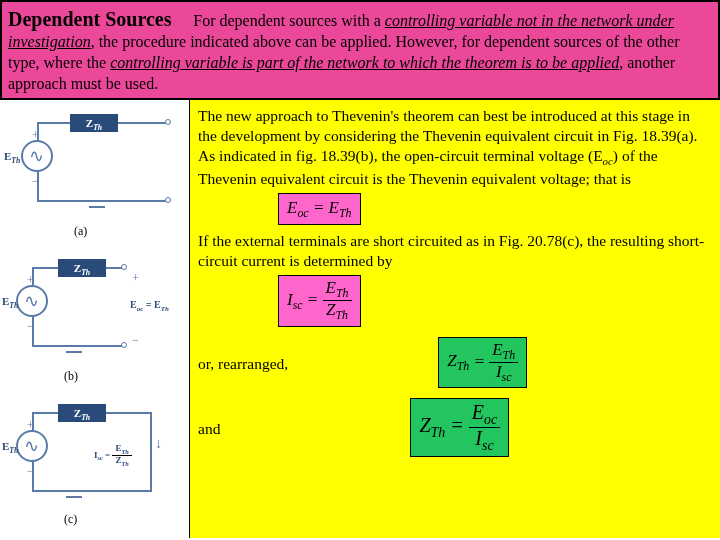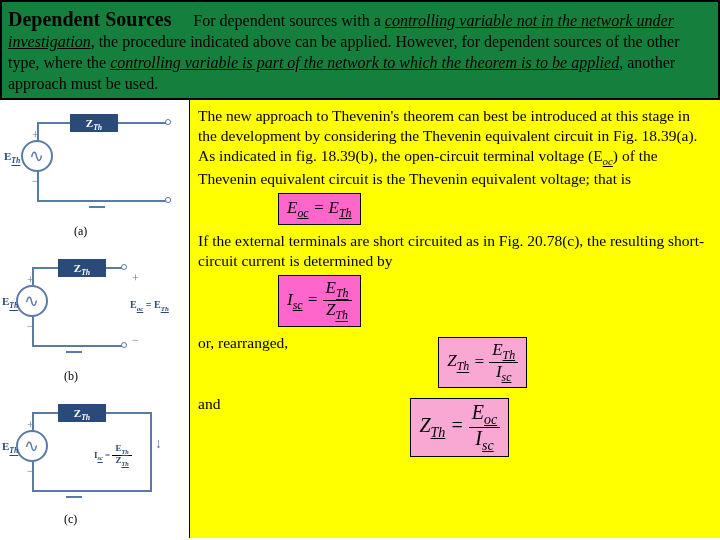--- a/index.html
+++ b/index.html
@@ -1,34 +1,34 @@
 <!DOCTYPE html>
 <html><head>
 <meta charset="utf-8">
 <style>
   * { box-sizing: border-box; margin: 0; padding: 0; }
   body { width: 720px; height: 540px; font-family: "Times New Roman", serif; font-size: 15px; background: #fff; overflow: hidden; }
-  .top-box { background: #15803d; border: 2px solid #000; padding: 4px 6px; line-height: 1.3; }
+  .top-box { background: #ec4899; border: 2px solid #000; padding: 4px 6px; line-height: 1.3; }
   .top-title { font-weight: bold; font-size: 20px; display: inline; }
   .top-lead { font-size: 16px; display: inline; margin-left: 18px; }
   .italic { font-style: italic; }
   .under { text-decoration: underline; }
   .main { display: flex; height: 438px; }
   .figcol { width: 190px; background: #fff; border-right: 1px solid #000; padding: 4px 2px; display: flex; flex-direction: column; justify-content: space-between; }
   .circ { position: relative; height: 140px; }
   .txtcol { flex: 1; background: #ffff00; padding: 6px 8px; font-size: 15.5px; line-height: 1.28; }
   .eqbox { display: inline-block; background: #ff66cc; border: 1px solid #000; padding: 3px 8px; font-family: "Times New Roman", serif; font-style: italic; font-size: 17px; margin: 4px 0 6px 80px; }
-  .eqbox.cyan { background: #f9a8d4; }
-  .eqline { display: flex; align-items: flex-start; gap: 30px; }
+  .eqbox.cyan { background: #22c55e; }
+  .eqline { display: flex; align-items: center; gap: 30px; }
   .frac { display: inline-block; text-align: center; vertical-align: middle; line-height: 1; }
   .frac .n { display: block; border-bottom: 1px solid #000; padding: 0 3px; }
   .frac .d { display: block; padding: 0 3px; }
   .caption { font-size: 13px; margin-top: 6px; }
   .caption b { text-decoration: underline; }
-  sub { font-size: 0.7em; font-style: italic; text-decoration: underline; }
+  sub { font-size: 0.7em; font-style: italic; }
   
   .wire { position: absolute; background: #5a7aa8; }
   .src { position: absolute; width: 32px; height: 32px; border: 2px solid #5a7aa8; border-radius: 50%; background: #fff; }
   .src::before { content: "∿"; position: absolute; top: 3px; left: 6px; font-size: 18px; color: #5a7aa8; }
   .zbox { position: absolute; width: 48px; height: 18px; background: #2a4a7a; color: #fff; font-size: 11px; text-align: center; line-height: 18px; font-weight: bold; }
   .gnd { position: absolute; width: 0; height: 0; }
   .gnd::before { content: ""; position: absolute; left: -8px; top: 0; width: 16px; height: 2px; background: #5a7aa8; box-shadow: 0 4px 0 -2px #5a7aa8, 0 8px 0 -4px #5a7aa8; }
   .term { position: absolute; width: 6px; height: 6px; border: 1px solid #5a7aa8; border-radius: 50%; background: #fff; }
   .plus { position: absolute; font-size: 12px; color: #5a7aa8; }
   .lbl { position: absolute; font-size: 11px; color: #2a4a7a; font-weight: bold; }

